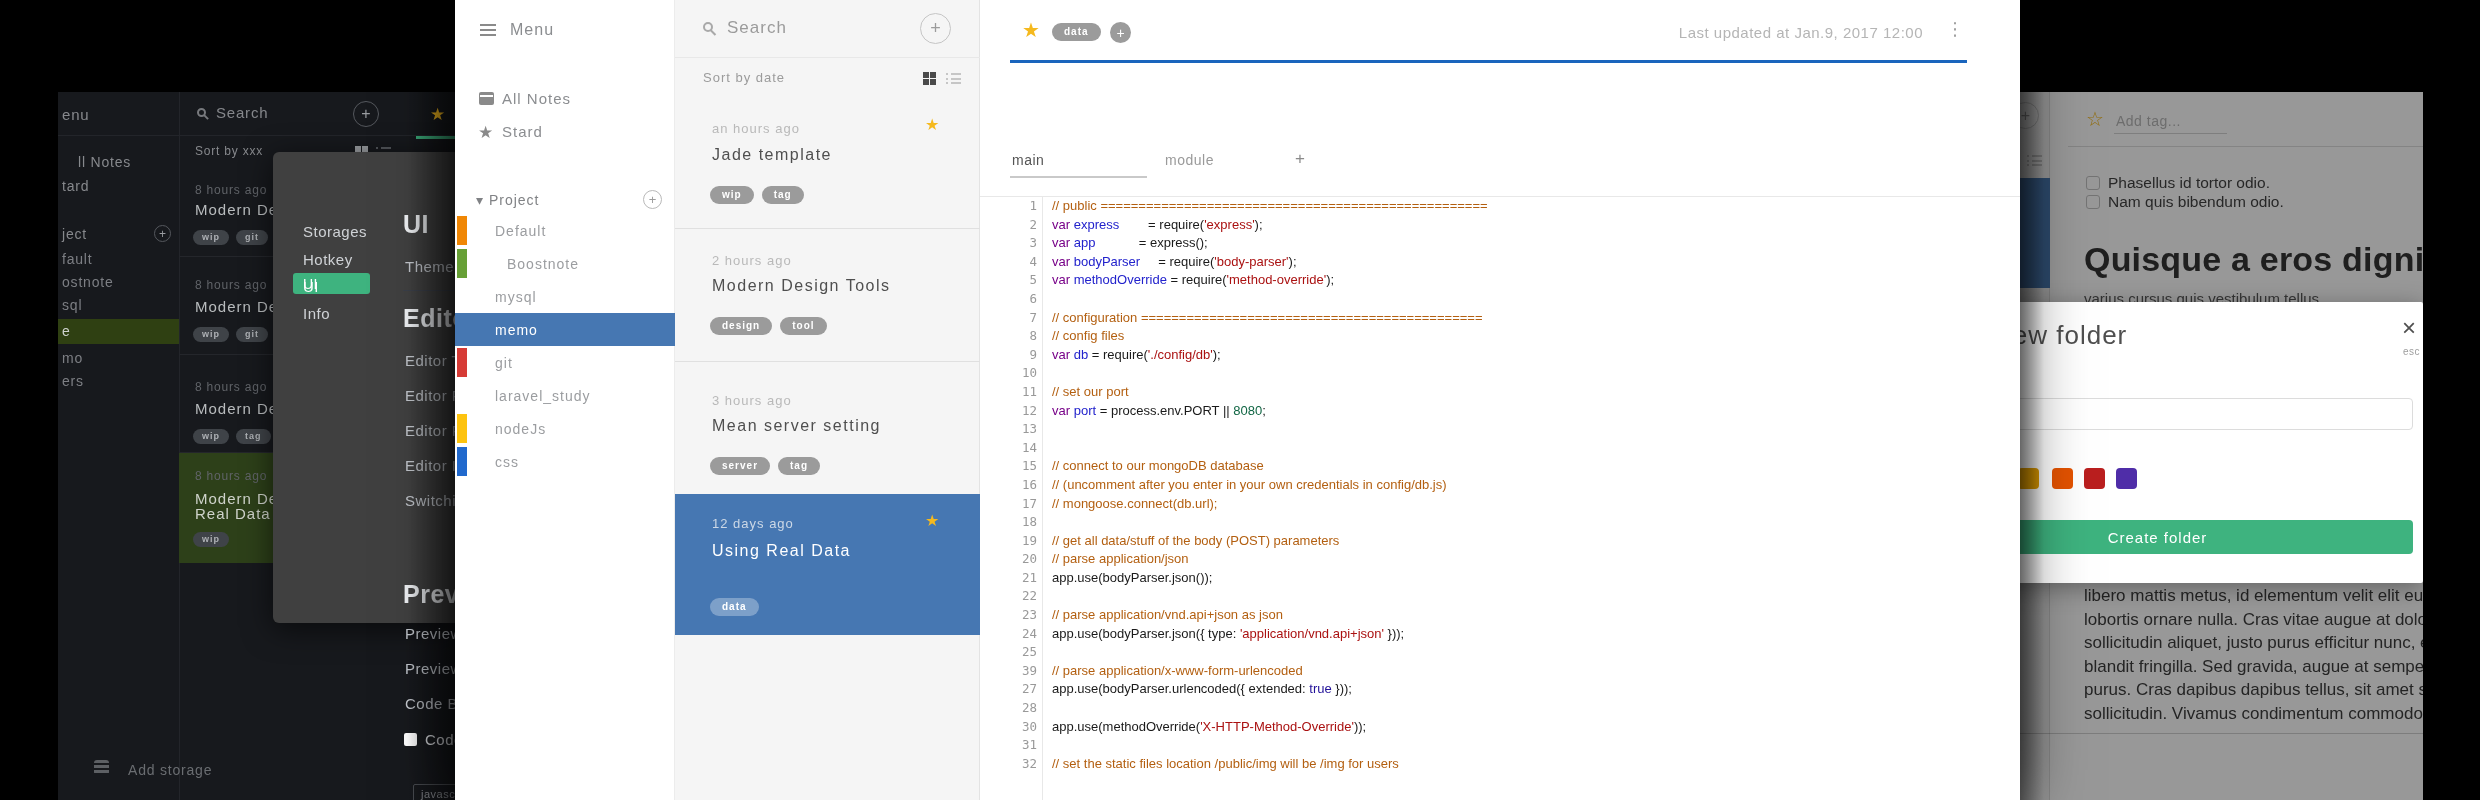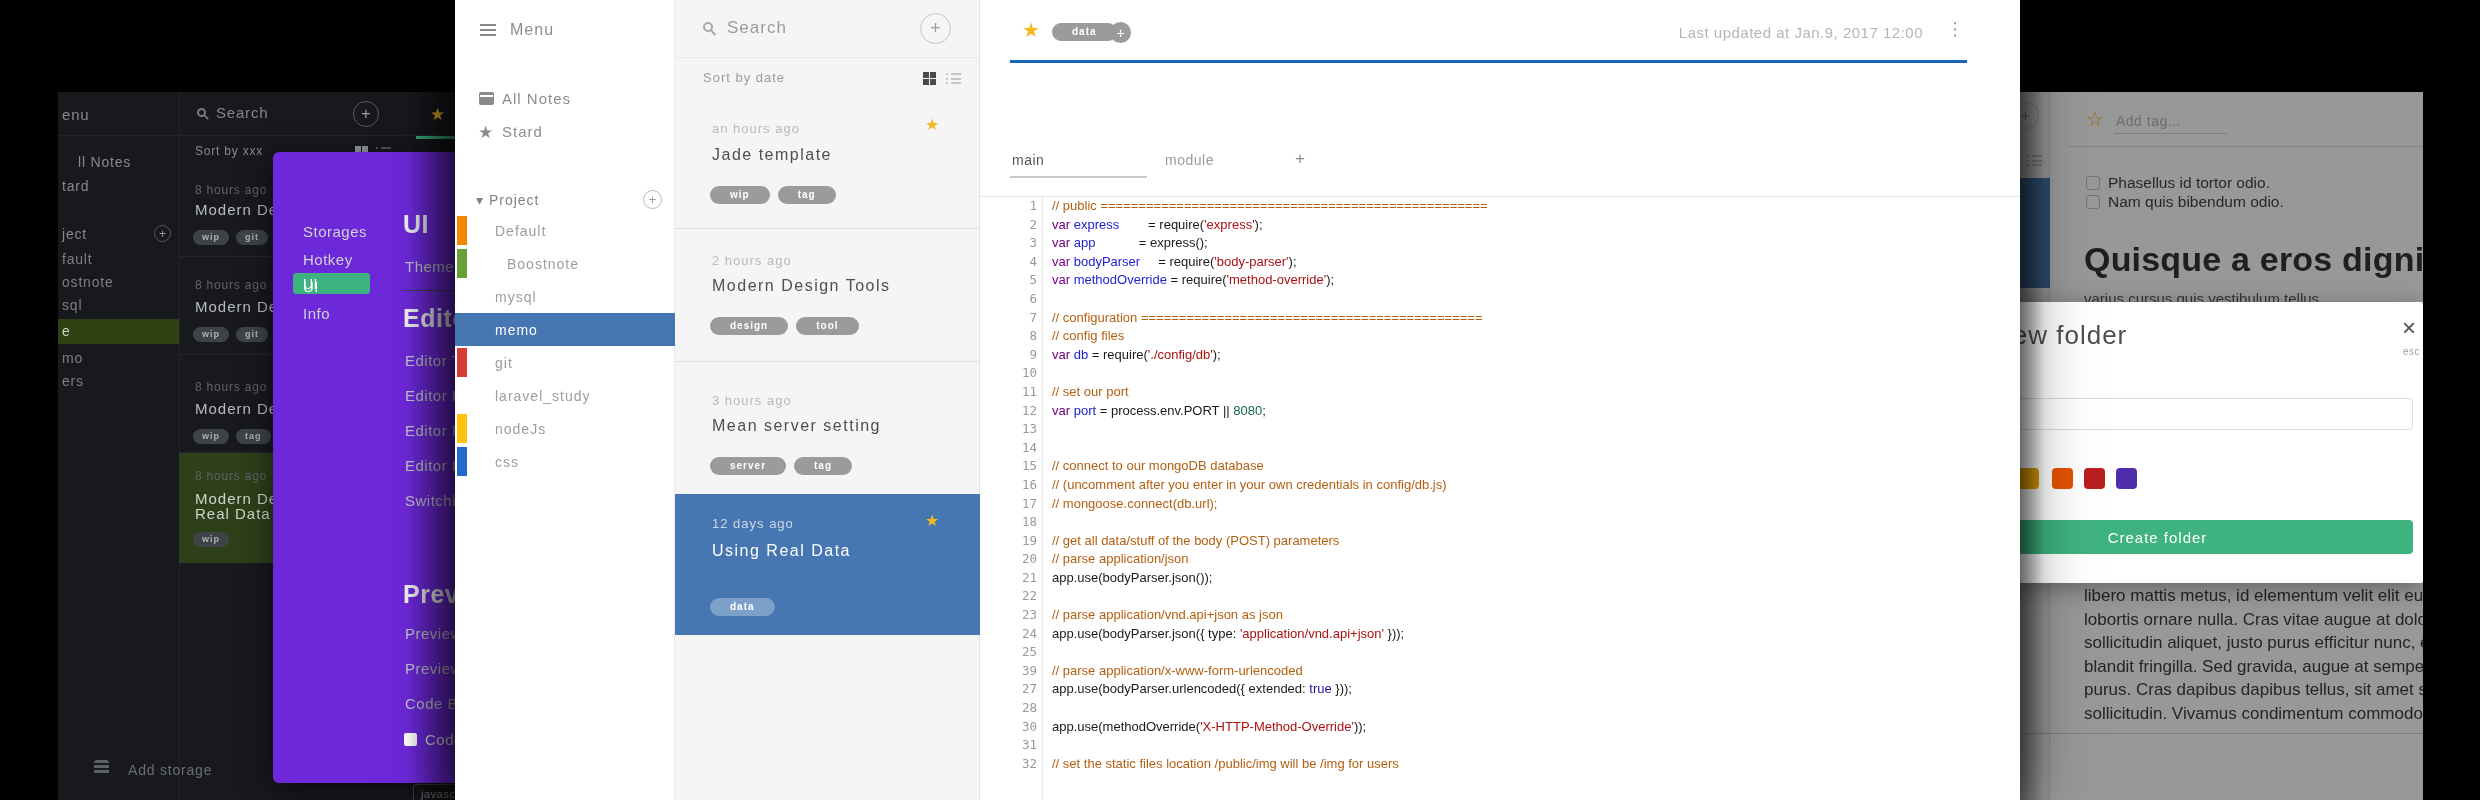--- a/index.html
+++ b/index.html
@@ -2,21 +2,21 @@
 <html style="--blue: #4677b2; --green: #3eb37f; --gold: #f5b91e; --accent-line: #1a65bd; --crumb-blue: #2368b8; --tok-c: #b35f10; --tok-k: #770088; --tok-d: #2222cc; --tok-s: #aa1111; --tok-n: #116644; --tok-a: #221199;"><head>
 <meta charset="utf-8">
 <style>
   html,body{margin:0;padding:0;background:#000;}
   *{box-sizing:border-box;font-family:"Liberation Sans",sans-serif;}
   #canvas{position:relative;width:2480px;height:800px;background:#000;overflow:hidden;}
 
   
   .abs{position:absolute;}
   .pill{display:inline-block;border-radius:10px;color:#fff;font-size:10px;font-weight:bold;
-        letter-spacing:1px;padding:4px 20px;line-height:1;}
+        letter-spacing:1px;padding:4px 12px;line-height:1;}
   .circle-btn{border-radius:50%;display:flex;align-items:center;justify-content:center;}
 
   
   #dark-window{left:58px;top:92px;width:397px;height:708px;background:#17191d;color:#8f9398;}
   #dark-window .vdiv{left:121px;top:0;width:1px;height:708px;background:#23252a;}
   #dark-window .hdiv{left:0;top:43px;width:397px;height:1px;background:#23252a;}
   .dk-label{position:absolute;font-size:14px;letter-spacing:.8px;color:#87898d;white-space:nowrap;}
   .dk-folder{position:absolute;font-size:14px;letter-spacing:.8px;color:#7d7f84;white-space:nowrap;}
   #dk-selected-folder{left:0;width:121px;height:25px;background:#2f4012;}
   .dk-note{position:absolute;left:121px;width:216px;}
@@ -53,21 +53,21 @@
   #dk-lang-chip{left:355px;top:692px;border:1px solid #4a4d52;color:#8a8d92;font-size:11px;
                 padding:3px 7px;letter-spacing:.5px;border-radius:2px;white-space:nowrap;}
   #dk-editor-star{left:372px;top:12px;color:var(--gold);font-size:17px;}
   #dk-editor-line{left:358px;top:44px;width:39px;height:3px;background:var(--green);}
 
   
   #left-shadow{left:407px;top:92px;width:48px;height:708px;z-index:25;
      background:linear-gradient(to right,rgba(0,0,0,0) ,rgba(0,0,0,.5));}
 
   
-  #settings-panel{left:273px;top:152px;width:182px;height:631px;background:#6d28d9;z-index:20;
+  #settings-panel{left:273px;top:152px;width:182px;height:471px;background:#404040;z-index:20;
       border-radius:6px 0 0 6px;box-shadow:0 6px 30px rgba(0,0,0,.6);}
   .set-nav{position:absolute;left:30px;font-size:15px;letter-spacing:.5px;color:#cfd2d6;white-space:nowrap;}
   #set-pill{left:20px;top:121px;width:77px;height:21px;background:var(--green);border-radius:3px;}
   #set-pill span{position:absolute;left:10px;top:3px;color:#fff;font-size:14px;letter-spacing:.5px;}
   .set-h{position:absolute;left:130px;font-size:25px;font-weight:bold;color:#eef0f3;letter-spacing:.5px;white-space:nowrap;}
   .set-item{position:absolute;left:132px;font-size:15px;letter-spacing:.5px;color:#c3c7cd;white-space:nowrap;}
   #set-theme-div{left:130px;top:138px;width:52px;height:1px;background:#3a3f49;}
   #set-check{left:131px;top:581px;width:13px;height:13px;background:#fff;border-radius:2px;}
   #set-check-label{left:152px;top:579px;font-size:15px;color:#e2e4e8;letter-spacing:.5px;white-space:nowrap;position:absolute;}
 

